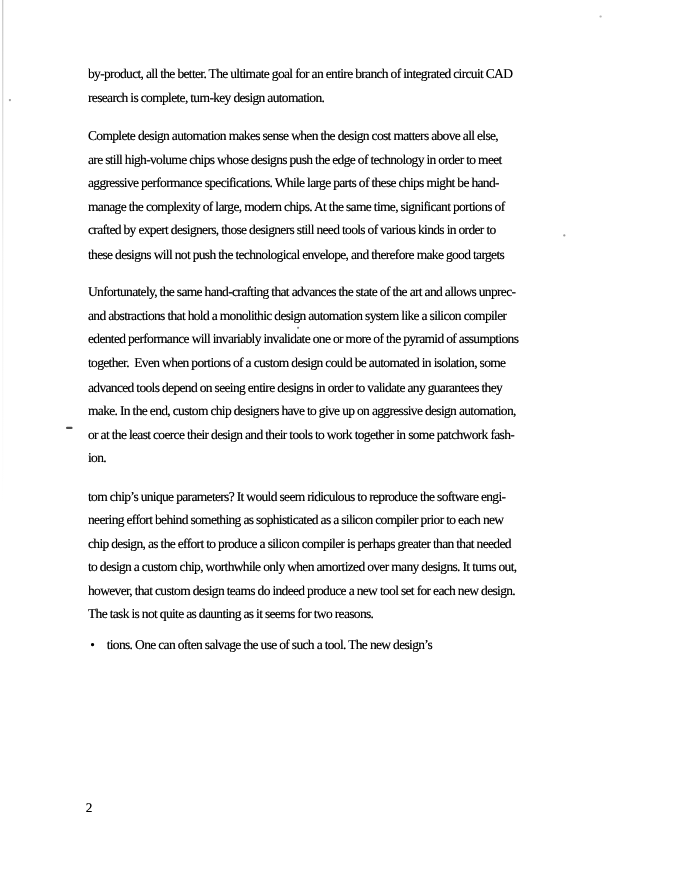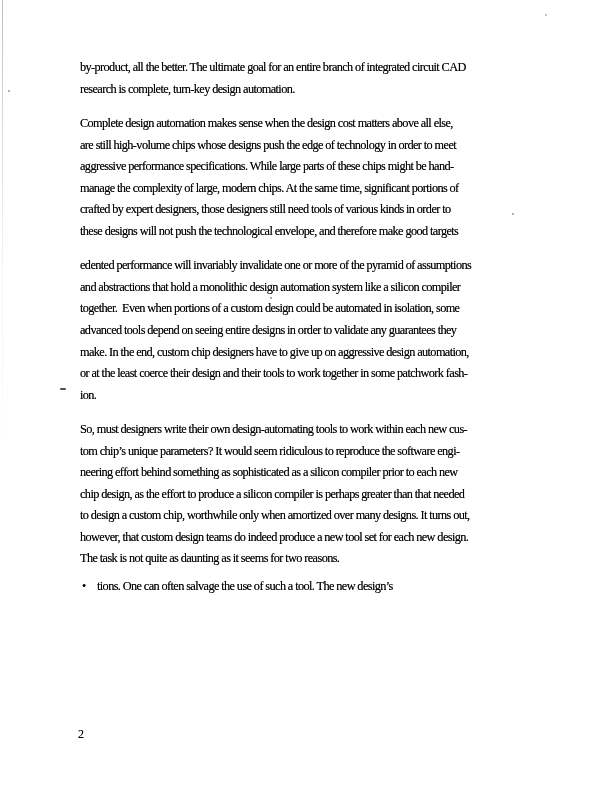--- a/index.html
+++ b/index.html
@@ -87,30 +87,30 @@
       </div>
     <div class="para">
         <div class="line">Complete design automation makes sense when the design cost matters above all else,</div>
         <div class="line">are still high-volume chips whose designs push the edge of technology in order to meet</div>
         <div class="line">aggressive performance specifications. While large parts of these chips might be hand-</div>
         <div class="line">manage the complexity of large, modern chips. At the same time, significant portions of</div>
         <div class="line">crafted by expert designers, those designers still need tools of various kinds in order to</div>
         <div class="line">these designs will not push the technological envelope, and therefore make good targets</div>
       </div>
     <div class="para">
+        <div class="line">Unfortunately, the same hand-crafting that advances the state of the art and allows unprec-</div>
+        <div class="line">and abstractions that hold a monolithic design automation system like a silicon compiler</div>
         <div class="line">edented performance will invariably invalidate one or more of the pyramid of assumptions</div>
-        <div class="line">and abstractions that hold a monolithic design automation system like a silicon compiler</div>
         <div class="line">together.  Even when portions of a custom design could be automated in isolation, some</div>
         <div class="line">advanced tools depend on seeing entire designs in order to validate any guarantees they</div>
         <div class="line">make. In the end, custom chip designers have to give up on aggressive design automation,</div>
         <div class="line">or at the least coerce their design and their tools to work together in some patchwork fash-</div>
         <div class="line">ion.</div>
       </div>
     <div class="para">
-        <div class="line">So, must designers write their own design-automating tools to work within each new cus-</div>
         <div class="line">tom chip’s unique parameters? It would seem ridiculous to reproduce the software engi-</div>
         <div class="line">neering effort behind something as sophisticated as a silicon compiler prior to each new</div>
         <div class="line">chip design, as the effort to produce a silicon compiler is perhaps greater than that needed</div>
         <div class="line">to design a custom chip, worthwhile only when amortized over many designs. It turns out,</div>
         <div class="line">however, that custom design teams do indeed produce a new tool set for each new design.</div>
         <div class="line">The task is not quite as daunting as it seems for two reasons.</div>
       </div>
     <div class="para bullet">
       <span class="marker">•</span>
       <div class="bullet-lines">

